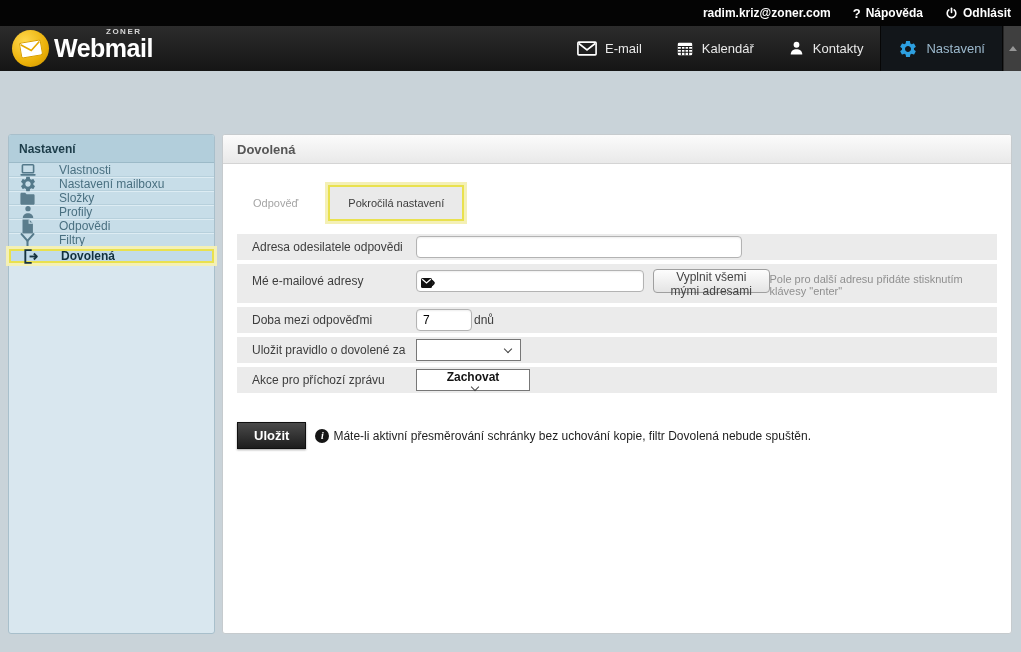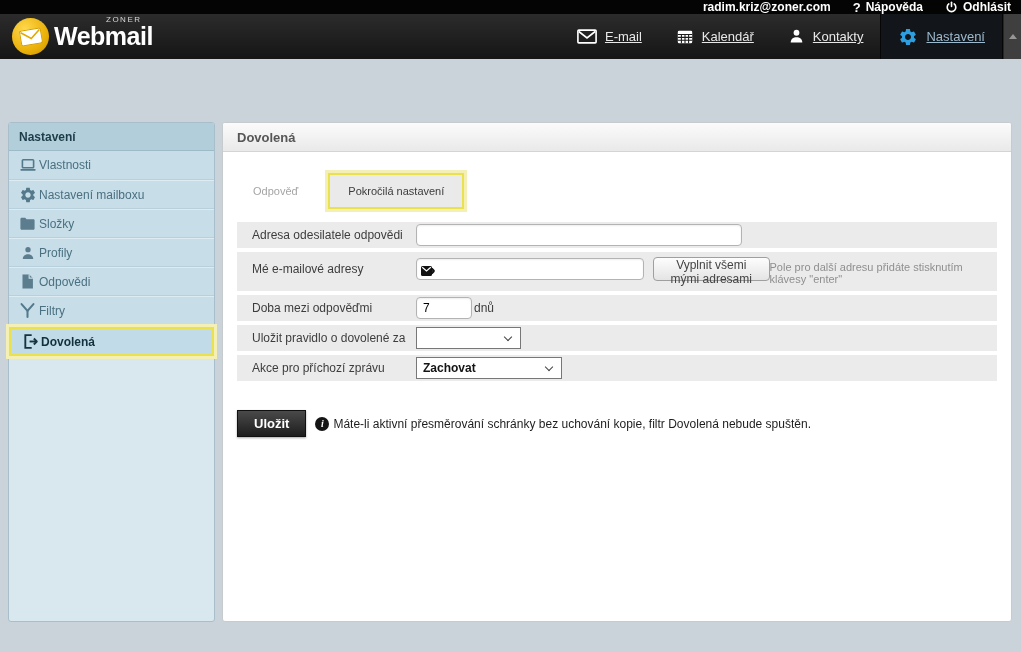--- a/index.html
+++ b/index.html
@@ -1,57 +1,57 @@
 <!DOCTYPE html>
 <html><head>
 <meta charset="utf-8">
 <style>
   * { margin:0; padding:0; box-sizing:border-box; }
   html,body { width:1021px; height:652px; overflow:hidden; }
   body { font-family:"Liberation Sans", sans-serif; background:#c9d3d9; position:relative; }
 
   
-  .topbar { height:14px; background:#040404; display:flex; align-items:center;
+  .topbar { height:26px; background:#040404; display:flex; align-items:center;
             justify-content:flex-end; gap:22px; padding-right:10px; }
   .topbar .tb-item { display:flex; align-items:center; gap:5px; color:#fff;
             font-size:12px; font-weight:bold; cursor:pointer; }
   .tb-q { font-size:13px; font-weight:bold; }
 
   
   .navbar { height:45px; background:linear-gradient(#2c2c2c,#151515);
             display:flex; align-items:stretch; }
   .logo { display:flex; align-items:center; margin-left:12px; }
   .logo-circle { width:37px; height:37px; border-radius:50%; flex:none;
             background:radial-gradient(circle at 35% 30%, #ffd84d, #eab008 62%, #c98f00);
             display:flex; align-items:center; justify-content:center; }
   .logo-circle svg { transform:rotate(-10deg); }
   .brand { color:#fff; font-size:25px; font-weight:bold; letter-spacing:-0.5px;
             margin-left:5px; position:relative; line-height:1; }
   .brand-prefix { position:absolute; top:-8px; left:52px; font-size:8px;
-            font-weight:normal; color:#d6d6d6; letter-spacing:1.5px; }
+            font-weight:bold; color:#d6d6d6; letter-spacing:1.5px; }
   .nav-spacer { flex:1; }
   .nav-item { display:flex; align-items:center; gap:8px; padding:0 17px;
-            color:#e8e8e8; font-size:13px; cursor:pointer;text-decoration:underline; }
+            color:#e8e8e8; font-size:13px; cursor:pointer; }
   .nav-item.active { background:#12161a; border-left:1px solid #060606;
             border-right:1px solid #060606; color:#9cb9cd; }
   .scroll-strip { width:18px; background:#3f3f3f; border-left:1px solid #262626;
             display:flex; align-items:center; justify-content:center; cursor:pointer; }
   .up-tri { width:0; height:0; border-left:4px solid transparent;
             border-right:4px solid transparent; border-bottom:5px solid #969696; }
 
   
   .page { position:relative; height:582px; }
 
   
   .sidebar { position:absolute; left:8px; top:63px; width:207px; height:500px;
             background:#d9e7ef; border:1px solid #a8bfcb; border-radius:3px; }
   .sb-header { height:28px; line-height:28px; padding-left:10px; background:#b2cedb;
             border-bottom:1px solid #9cbac8; color:#1c3c49; font-weight:bold;
             font-size:12px; border-radius:2px 2px 0 0; }
-  .sb-item { height:29px; display:flex; align-items:center; gap:2px; padding-left:9px;
+  .sb-item { height:14px; display:flex; align-items:center; gap:22px; padding-left:9px;
             background:#c7dde8; border-bottom:1px solid #b7d0dc;
             border-top:1px solid #ddecf3; font-size:12px; color:#4a7081; cursor:pointer; }
   .sb-item:nth-of-type(2) { border-top:none; }
   .sb-item .sb-icon { width:19px; height:19px; flex:none; display:flex;
             align-items:center; justify-content:center; }
   .sb-item.selected { background:#c2dbe9; border:2px solid #e9e14e;
             box-shadow:0 0 0 3px #f4f0b5; font-weight:bold; color:#12303d;
             position:relative; z-index:2; margin-top:2px; }
 
   
@@ -87,21 +87,21 @@
   .helper { font-size:11px; color:#8f8f8f; margin-top:4px; }
 
   .btn-light { height:24px; padding:0 12px; border:1px solid #9f9f9f; border-radius:4px;
             background:linear-gradient(#fdfdfd,#e4e4e4); color:#444; font-size:12px;
             font-family:"Liberation Sans", sans-serif; cursor:pointer; }
 
   .select { height:22px; border:1px solid #777; background:#fff; display:flex;
             align-items:center; justify-content:space-between; padding:0 6px;
             font-size:12px; color:#222; cursor:pointer; }
   .sel-rule { width:105px; }
-  .sel-action { width:146px; font-weight:bold; color:#141414; }
+  .sel-action { width:114px; font-weight:bold; color:#141414;flex-direction:column; }
   .chev { width:6px; height:6px; border-right:1.5px solid #444;
             border-bottom:1.5px solid #444; transform:rotate(45deg);
             margin:-3px 3px 0 6px; flex:none; }
 
   .save-row { margin:29px 14px 0; display:flex; align-items:center; gap:9px; }
   .save-btn { background:linear-gradient(#4a4a4a,#1d1d1d); color:#fff; font-weight:bold;
             font-size:13px; border:1px solid #101010; border-radius:0;
             padding:5px 16px; box-shadow:0 1px 2px rgba(0,0,0,.35);
             font-family:"Liberation Sans", sans-serif; cursor:pointer; }
   .info-wrap { display:flex; align-items:center; gap:4px; }

